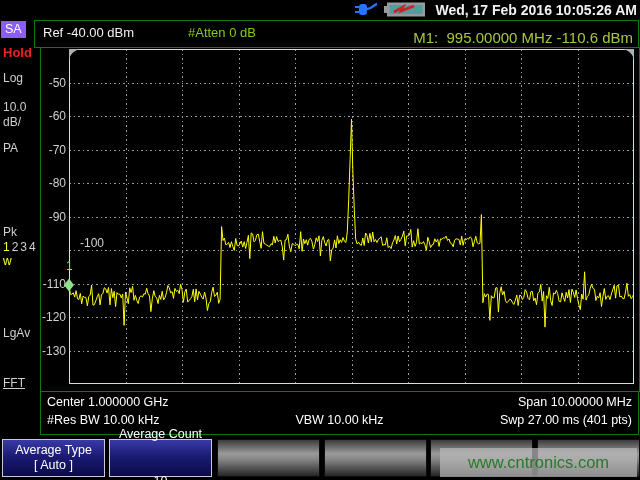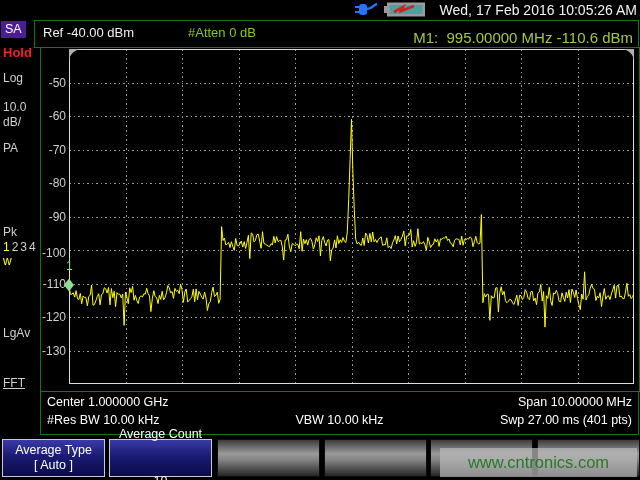--- a/index.html
+++ b/index.html
@@ -1,32 +1,32 @@
 <!DOCTYPE html>
 <html><head>
 <meta charset="utf-8">
 <style>
   html,body{margin:0;padding:0;background:#000;}
   .screen{
     position:relative;width:640px;height:480px;background:#000;overflow:hidden;
     font-family:"Liberation Sans","DejaVu Sans",sans-serif;
   }
   
-  .topbar{position:absolute;left:0;top:0;width:640px;height:19px;background:#000;}
+  .topbar{position:absolute;left:0;top:0;width:640px;height:19px;background:#000;font-weight:bold;}
   .datetime{position:absolute;right:3px;top:2px;color:#f2f2f2;font-size:14px;letter-spacing:0px;white-space:pre;}
   .plug-icon{position:absolute;left:353px;top:1px;}
   .battery-icon{position:absolute;left:384px;top:2px;}
   
   .header-box{position:absolute;left:34px;top:20px;width:603px;height:26px;border:1px solid #0a7a14;background:#000;}
   .ref-text{position:absolute;left:8px;top:4px;color:#f0f0f0;font-size:13px;white-space:pre;}
   .atten-text{position:absolute;left:153px;top:4px;color:#84cc16;font-size:13px;white-space:pre;}
   .marker-readout{position:absolute;right:5px;bottom:1px;color:#a9c53e;font-size:15px;white-space:pre;}
   
   .sidebar{position:absolute;left:0;top:19px;width:34px;height:420px;}
-  .sa-badge{position:absolute;left:1px;top:2px;background:#4c1d95;color:#fff;font-size:12.5px;padding:1px 4px 2px 4px;}
+  .sa-badge{position:absolute;left:1px;top:2px;background:#8b5cf6;color:#fff;font-size:12.5px;padding:1px 4px 2px 4px;}
   .sb{position:absolute;left:3px;color:#cfcfcf;font-size:12px;white-space:pre;}
   .hold-label{top:26px;color:#ee2222;font-weight:bold;font-size:13px;}
   .log-label{top:52px;}
   .scale-val{top:81px;}
   .scale-unit{top:96px;}
   .pa-label{top:122px;}
   .pk-label{top:206px;}
   .trace-nums{top:221px;letter-spacing:2px;}
   .trace-active{color:#ffff30;}
   .trace-inactive{color:#cfcfcf;}
@@ -101,21 +101,21 @@
     <span class="sb fft-label">FFT</span>
   </div>
 
   <div class="plot-region"></div>
   <div id="ylabels">
       <span class="ylabel" style="left: 40px; top: 75.5px;">-50</span>
       <span class="ylabel" style="left: 40px; top: 109px;">-60</span>
       <span class="ylabel" style="left: 40px; top: 142.5px;">-70</span>
       <span class="ylabel" style="left: 40px; top: 176px;">-80</span>
       <span class="ylabel" style="left: 40px; top: 209.5px;">-90</span>
-      <span class="ylabel" style="left: 40px; top: 246px;">-100</span>
+      <span class="ylabel" style="left: 40px; top: 236px; padding-left: 38px;">-100</span>
       <span class="ylabel" style="left: 40px; top: 276.5px;">-110</span>
       <span class="ylabel" style="left: 40px; top: 310px;">-120</span>
       <span class="ylabel" style="left: 40px; top: 343.5px;">-130</span>
     </div>
   <div class="grid-wrap">
     <svg id="plot-svg" width="565" height="335" viewBox="0 0 565 335">
         <line x1="57" y1="0" x2="57" y2="335" stroke="#9c9c9c" stroke-width="1" stroke-dasharray="1.5 3" shape-rendering="crispEdges"></line>
         <line x1="113.5" y1="0" x2="113.5" y2="335" stroke="#9c9c9c" stroke-width="1" stroke-dasharray="1.5 3" shape-rendering="crispEdges"></line>
         <line x1="170" y1="0" x2="170" y2="335" stroke="#9c9c9c" stroke-width="1" stroke-dasharray="1.5 3" shape-rendering="crispEdges"></line>
         <line x1="226.5" y1="0" x2="226.5" y2="335" stroke="#9c9c9c" stroke-width="1" stroke-dasharray="1.5 3" shape-rendering="crispEdges"></line>

